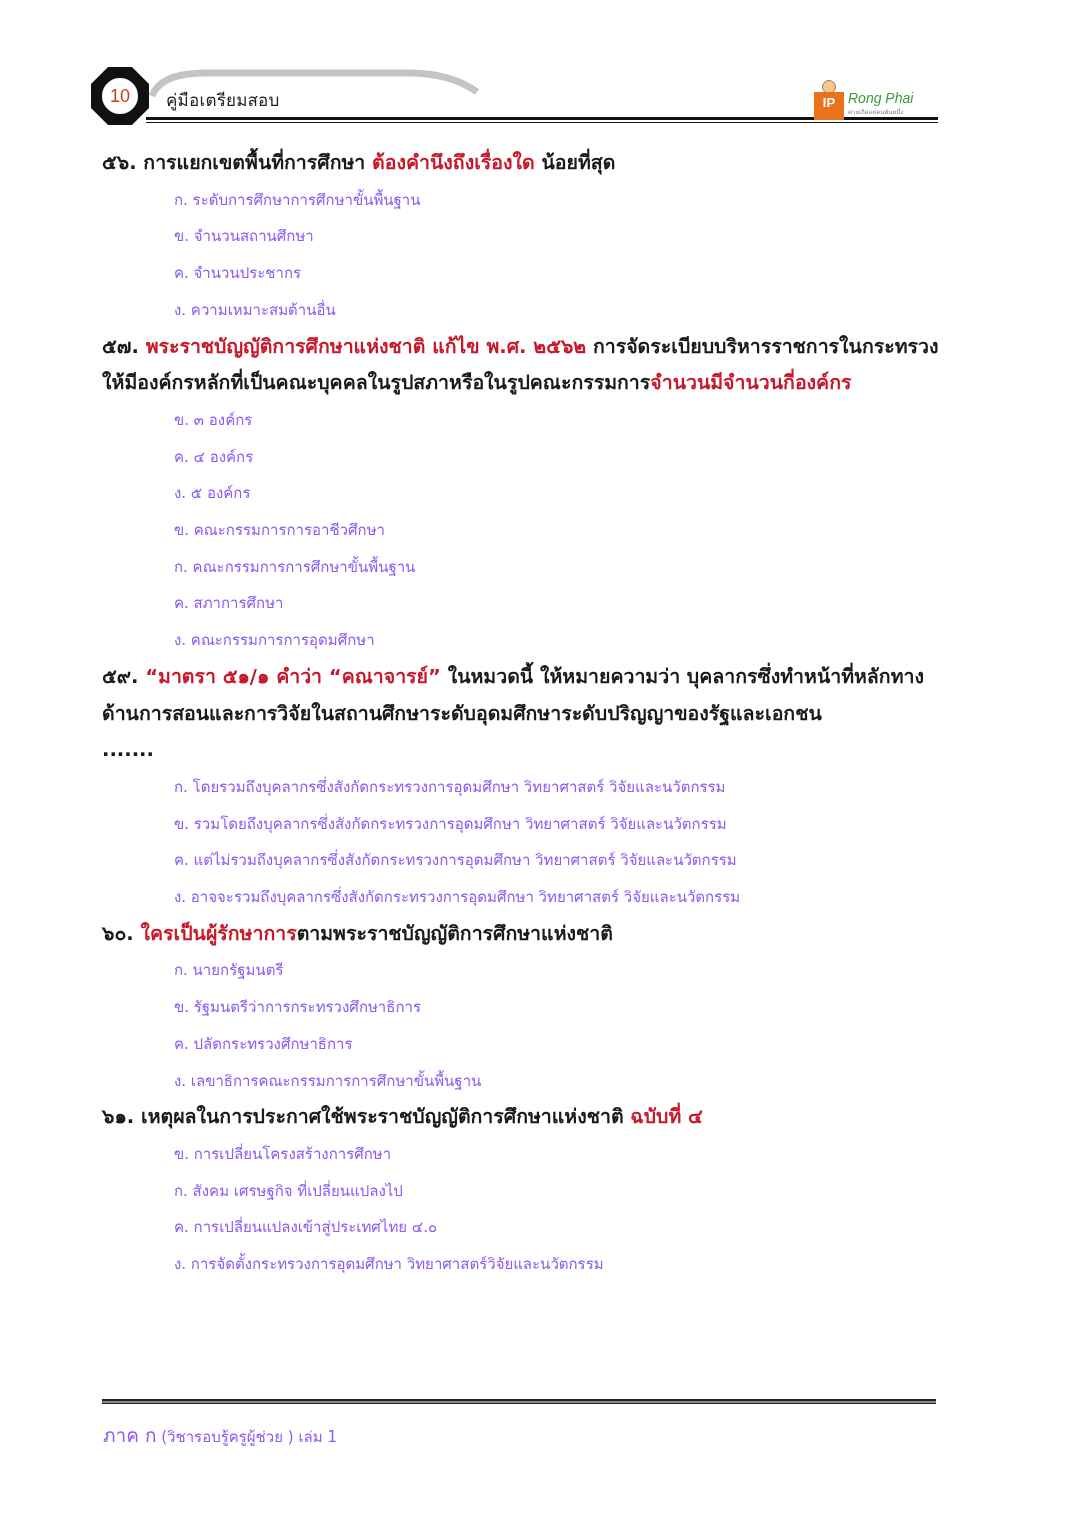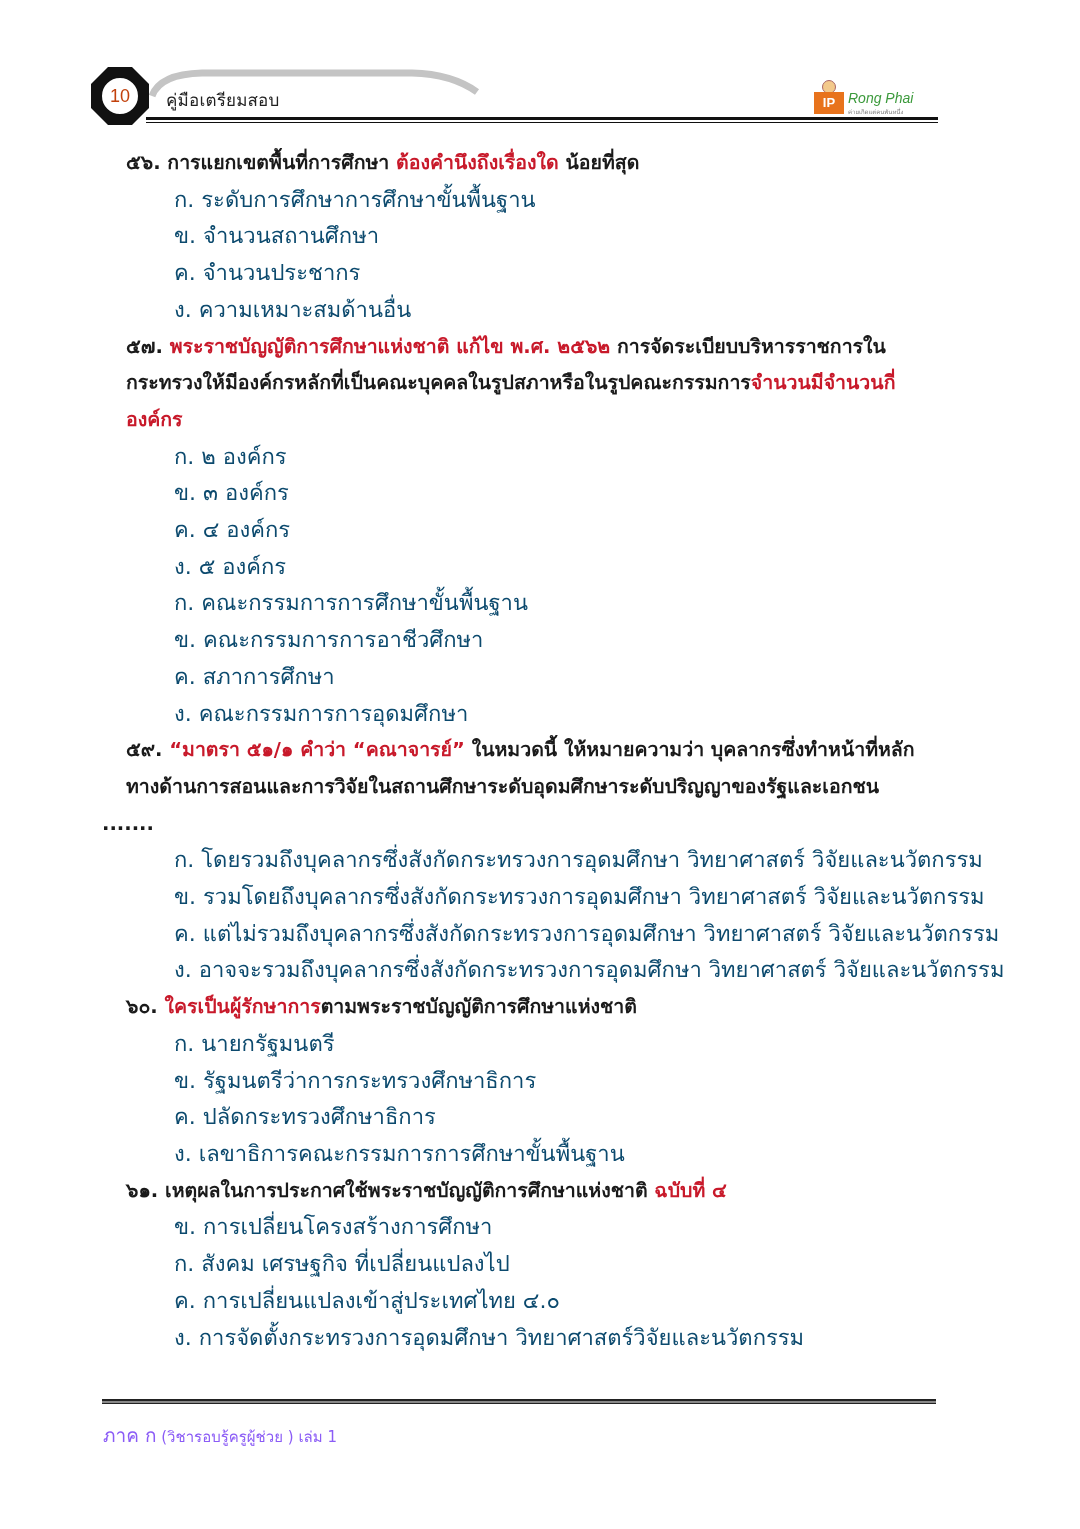--- a/index.html
+++ b/index.html
@@ -11,36 +11,36 @@
     .page-badge { position: absolute; left: 0; top: 0; width: 60px; height: 60px; }
     .page-badge svg { width: 60px; height: 60px; display: block; }
     .page-num { position: absolute; left: 0; top: 0; width: 60px; height: 60px; line-height: 60px;
                 text-align: center; font-size: 18px; color: #c2410c; font-family: "Liberation Sans", sans-serif; }
     .header-curve { position: absolute; left: 52px; top: 2px; width: 340px; height: 30px; }
     .header-title { position: absolute; left: 76px; top: 20px; font-size: 17px; color: #222;
                     font-family: "DejaVu Sans", sans-serif; letter-spacing: 0.2px; }
     .header-rule { position: absolute; left: 56px; top: 51px; width: 792px; height: 6px;
                    border-top: 3px solid #111; border-bottom: 1px solid #111; box-sizing: border-box; }
     .logo { position: absolute; right: 4px; top: 14px; width: 120px; height: 36px; }
-    .logo-box { position: absolute; left: 0; top: 12px; width: 30px; height: 22px; background: #e8731c;
+    .logo-box { position: absolute; left: 0; top: 12px; width: 30px; height: 28px; background: #e8731c;
                 color: #fff; font-size: 13px; font-weight: bold; line-height: 22px; text-align: center;
                 font-family: "Liberation Sans", sans-serif; }
     .logo-face { position: absolute; left: 8px; top: 0; width: 14px; height: 14px; border-radius: 50%;
                  background: #f3c98b; border: 1px solid #a66; box-sizing: border-box; }
     .logo-text { position: absolute; left: 34px; top: 10px; font-size: 14px; font-style: italic;
                  color: #3c9a3c; font-family: "Liberation Sans", sans-serif; font-weight: normal; }
     .logo-sub { position: absolute; left: 34px; top: 27px; font-size: 6px; color: #777; white-space: nowrap; }
 
     
     .content { position: absolute; left: 102px; top: 145px; width: 840px; }
     .question { margin: 0; }
-    .q-line { font-size: 19.5px; font-weight: bold; line-height: 36.7px; white-space: nowrap; margin-left: 24px; }
+    .q-line { font-size: 19.5px; font-weight: bold; line-height: 36.7px; white-space: nowrap; }
     .q-line.wrap { white-space: normal; }
     .red { color: #c8192a; }
-    .choice { font-size: 22px; line-height: 36.7px; padding-left: 72px; color: #0c4a6e; white-space: nowrap; }
+    .choice { font-size: 15px; line-height: 36.7px; padding-left: 72px; color: #8b5cf6; white-space: nowrap; }
     .ellipsis { font-size: 19.5px; font-weight: bold; line-height: 36.7px; }
 
     
     .footer-rule { position: absolute; left: 102px; top: 1399px; width: 834px; height: 5px;
                    border-top: 2px solid #222; border-bottom: 1px solid #222; box-sizing: border-box;
                    background: #888; }
     .footer-text { position: absolute; left: 103px; top: 1420px; font-size: 15px; color: #8b5cf6; }
     .footer-text .big { font-size: 19px; }
   </style>
 </head>
@@ -76,29 +76,28 @@
     <div class="choice">ก. ระดับการศึกษาการศึกษาขั้นพื้นฐาน</div>
     <div class="choice">ข. จำนวนสถานศึกษา</div>
     <div class="choice">ค. จำนวนประชากร</div>
     <div class="choice">ง. ความเหมาะสมด้านอื่น</div>
   </div>
 
   <div class="question">
     <div class="q-line wrap">
       <span>๕๗.</span><span class="red"> พระราชบัญญัติการศึกษาแห่งชาติ แก้ไข พ.ศ. ๒๕๖๒</span><span> การจัดระเบียบบริหารราชการในกระทรวงให้มีองค์กรหลักที่เป็นคณะบุคคลในรูปสภาหรือในรูปคณะกรรมการ</span><span class="red">จำนวนมีจำนวนกี่องค์กร</span>
     </div>
-    <div class="choice">ก. ๒ องค์กร</div>
     <div class="choice">ข. ๓ องค์กร</div>
     <div class="choice">ค. ๔ องค์กร</div>
     <div class="choice">ง. ๕ องค์กร</div>
   </div>
 
   <div class="question">
+    <div class="choice">ข. คณะกรรมการการอาชีวศึกษา</div>
     <div class="choice">ก. คณะกรรมการการศึกษาขั้นพื้นฐาน</div>
-    <div class="choice">ข. คณะกรรมการการอาชีวศึกษา</div>
     <div class="choice">ค. สภาการศึกษา</div>
     <div class="choice">ง. คณะกรรมการการอุดมศึกษา</div>
   </div>
 
   <div class="question">
     <div class="q-line wrap">
       <span>๕๙.</span><span class="red"> “มาตรา ๕๑/๑ คำว่า “คณาจารย์”</span><span> ในหมวดนี้ ให้หมายความว่า บุคลากรซึ่งทำหน้าที่หลักทางด้านการสอนและการวิจัยในสถานศึกษาระดับอุดมศึกษาระดับปริญญาของรัฐและเอกชน</span>
     </div>
     <div class="ellipsis">.......</div>
     <div class="choice">ก. โดยรวมถึงบุคลากรซึ่งสังกัดกระทรวงการอุดมศึกษา วิทยาศาสตร์ วิจัยและนวัตกรรม</div>

